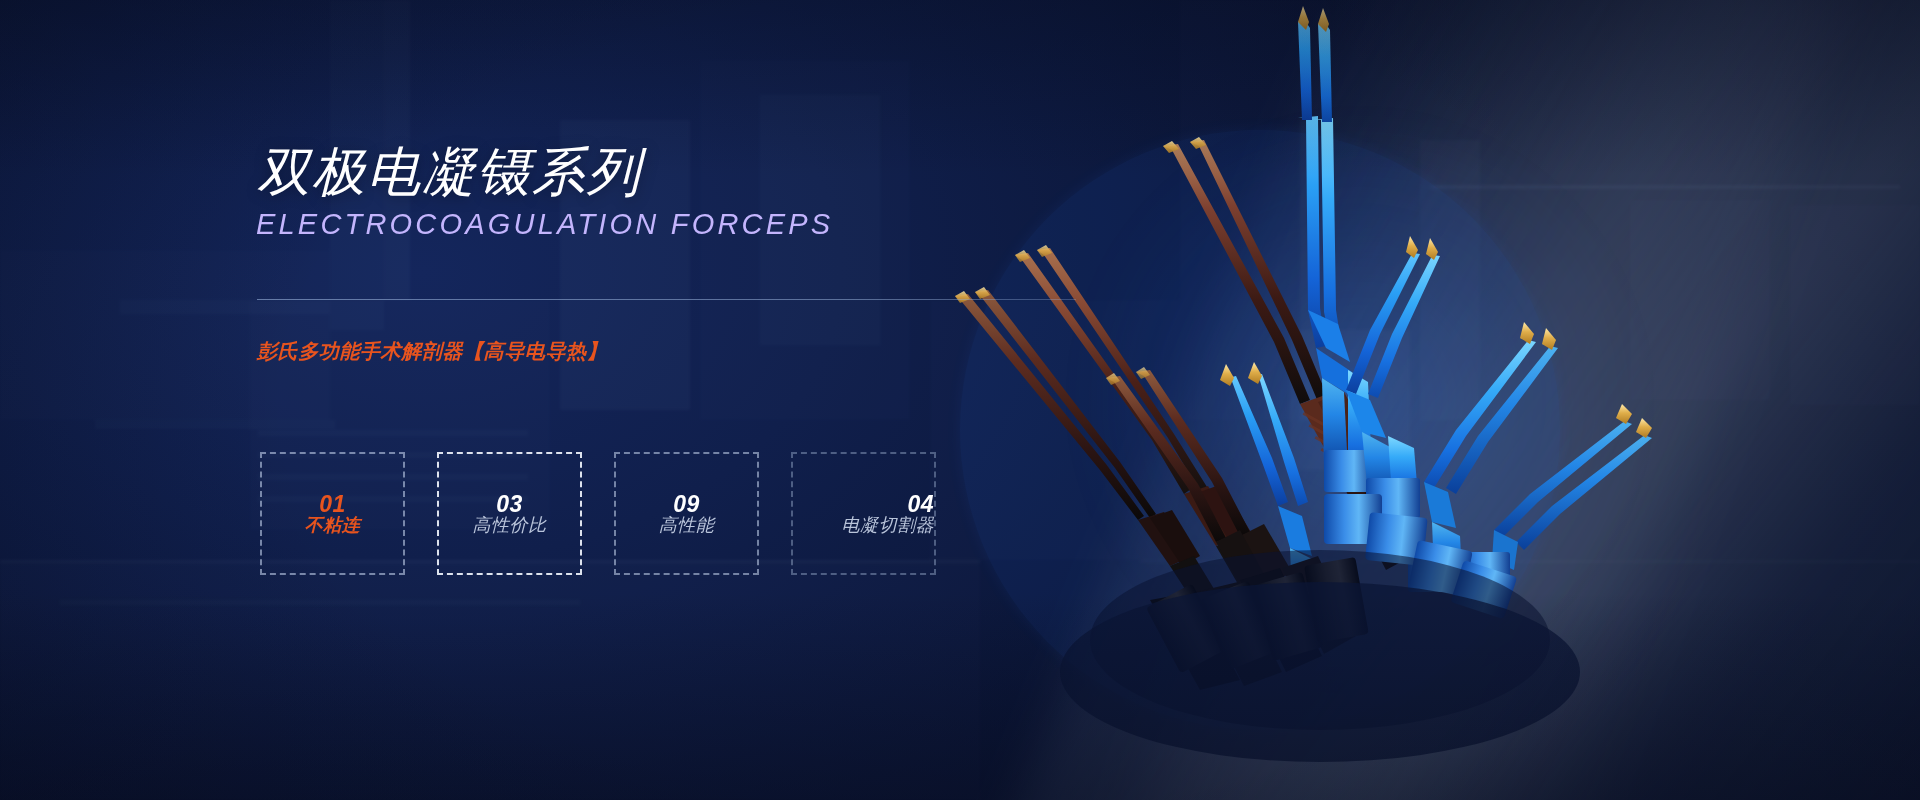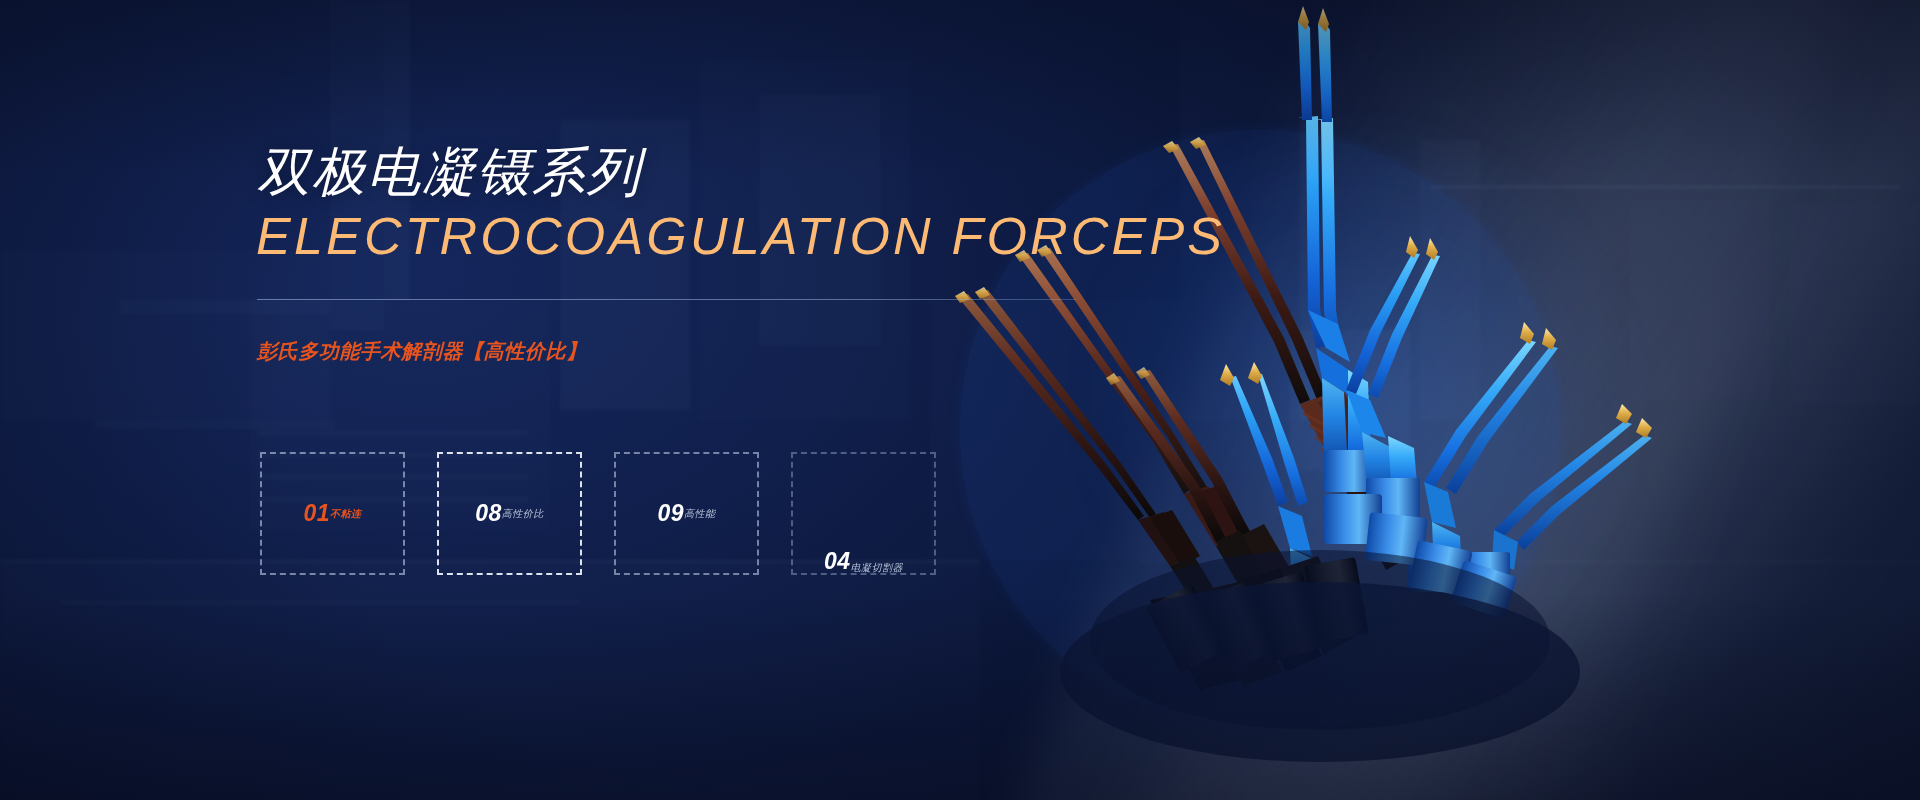--- a/index.html
+++ b/index.html
@@ -74,22 +74,22 @@
     position:absolute; left:257px; top:143px;
     font-size:53px; line-height:1.1;
     color:#ffffff;
     font-weight:400;
     letter-spacing:2px;
     white-space:nowrap;
     text-shadow:0 2px 14px rgba(0,0,0,.35);
   }
   .title-en{
     position:absolute; left:256px; top:209px;
-    font-size:52px; line-height:1.05;
-    color:#fdba74;
+    font-size:29px; line-height:1.05;
+    color:#c4b5fd;
     font-weight:300;
     letter-spacing:3.2px;
     white-space:nowrap;
     text-align:center;
   }
   .divider{
     position:absolute; left:257px; top:299px;
     width:819px; height:1px;
     background:linear-gradient(90deg, rgba(150,175,215,.62) 0%, rgba(150,175,215,.55) 72%, rgba(150,175,215,.30) 100%);
   }
@@ -104,33 +104,33 @@
 
   
   .features{
     position:absolute; left:260px; top:452px;
     display:flex;
     gap:32px;
   }
   .feature{
     width:145px; height:123px;
     border:2px dashed rgba(200,215,240,.55);
-    display:flex; 
+    display:flex; flex-direction:column;
     align-items:center; justify-content:center;
     background:transparent;
   }
   .feature.dim{ border-color:rgba(165,185,215,.42);align-items:flex-end; }
   .feature.bright{ border-color:rgba(244,248,255,.90); }
   .feature .num{
     font-size:23px; font-weight:700;
     color:#ffffff; letter-spacing:.5px;
     line-height:1;
   }
   .feature .lbl{
-    font-size:10px; font-weight:400;
+    font-size:18px; font-weight:400;
     color:#b9c4da; letter-spacing:.5px;
     line-height:1;
   }
   .feature.active .num{ color:#e8541e; }
   .feature.active .lbl{ color:#e8541e; font-weight:700; }
   .feature.active{ border-color:rgba(190,205,232,.60); }
 
   
   .forceps-wrap{
     position:absolute;
@@ -364,29 +364,29 @@
       </g>
     </svg>
   </div>
 
   <div class="vignette"></div>
 
   <div class="content">
     <h1 class="title-cn">双极电凝镊系列</h1>
     <div class="title-en">ELECTROCOAGULATION FORCEPS</div>
     <div class="divider"></div>
-    <div class="subtitle">彭氏多功能手术解剖器【高性价比】</div>
+    <div class="subtitle">彭氏多功能手术解剖器【高导电导热】</div>
 
     <div class="features">
       <div class="feature active">
         <span class="num">01</span>
         <span class="lbl">不粘连</span>
       </div>
       <div class="feature bright">
-        <span class="num">08</span>
+        <span class="num">03</span>
         <span class="lbl">高性价比</span>
       </div>
       <div class="feature">
         <span class="num">09</span>
         <span class="lbl">高性能</span>
       </div>
       <div class="feature dim">
         <span class="num">04</span>
         <span class="lbl">电凝切割器</span>
       </div>

